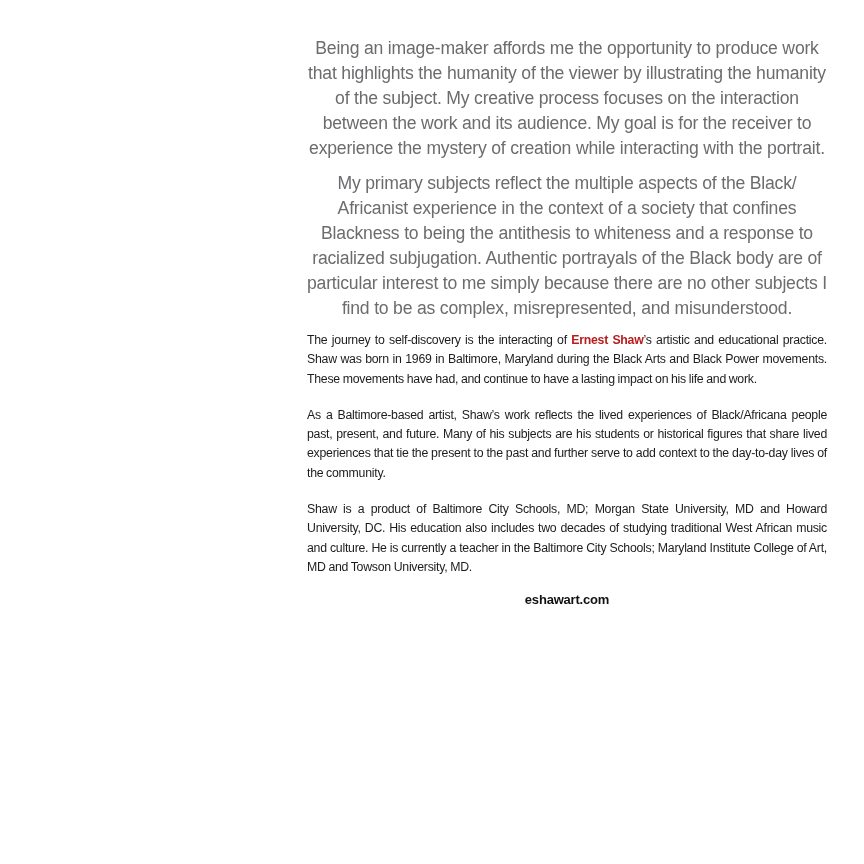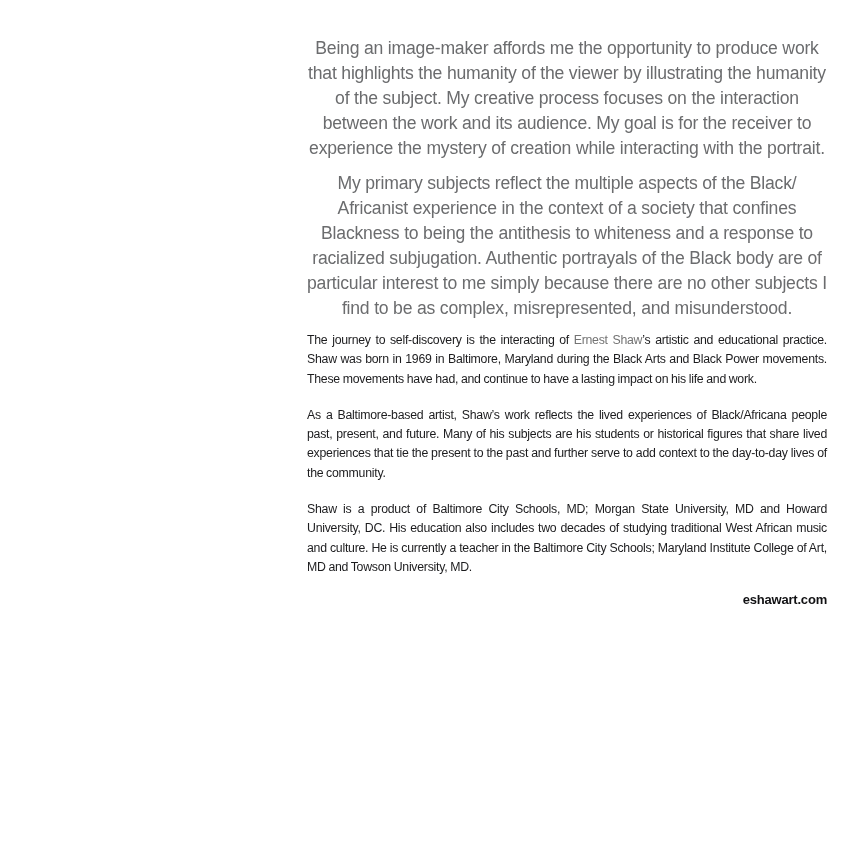--- a/index.html
+++ b/index.html
@@ -43,30 +43,30 @@
     letter-spacing: -0.25px;
     word-spacing: -0.4px;
     color: #1c1c1e;
     text-align: justify;
     margin-bottom: 17px;
   }
   .bio.last {
     margin-bottom: 13px;
   }
   .bio strong {
-    font-weight: normal;
-    color: #737373;
+    font-weight: bold;
+    color: #b91c1c;
   }
   .website {
     font-size: 13px;
     line-height: 19px;
     letter-spacing: -0.2px;
     font-weight: bold;
     color: #111113;
-    text-align: right;
+    text-align: center;
   }
 </style>
 </head>
 <body>
 
 <div class="page">
   <div class="text-column">
 
     <p class="statement">Being an image-maker affords me the opportunity to produce work that highlights the humanity of the viewer by illustrating the humanity of the subject. My creative process focuses on the interaction between the work and its audience. My goal is for the receiver to experience the mystery of creation while interacting with the portrait.</p>
 

